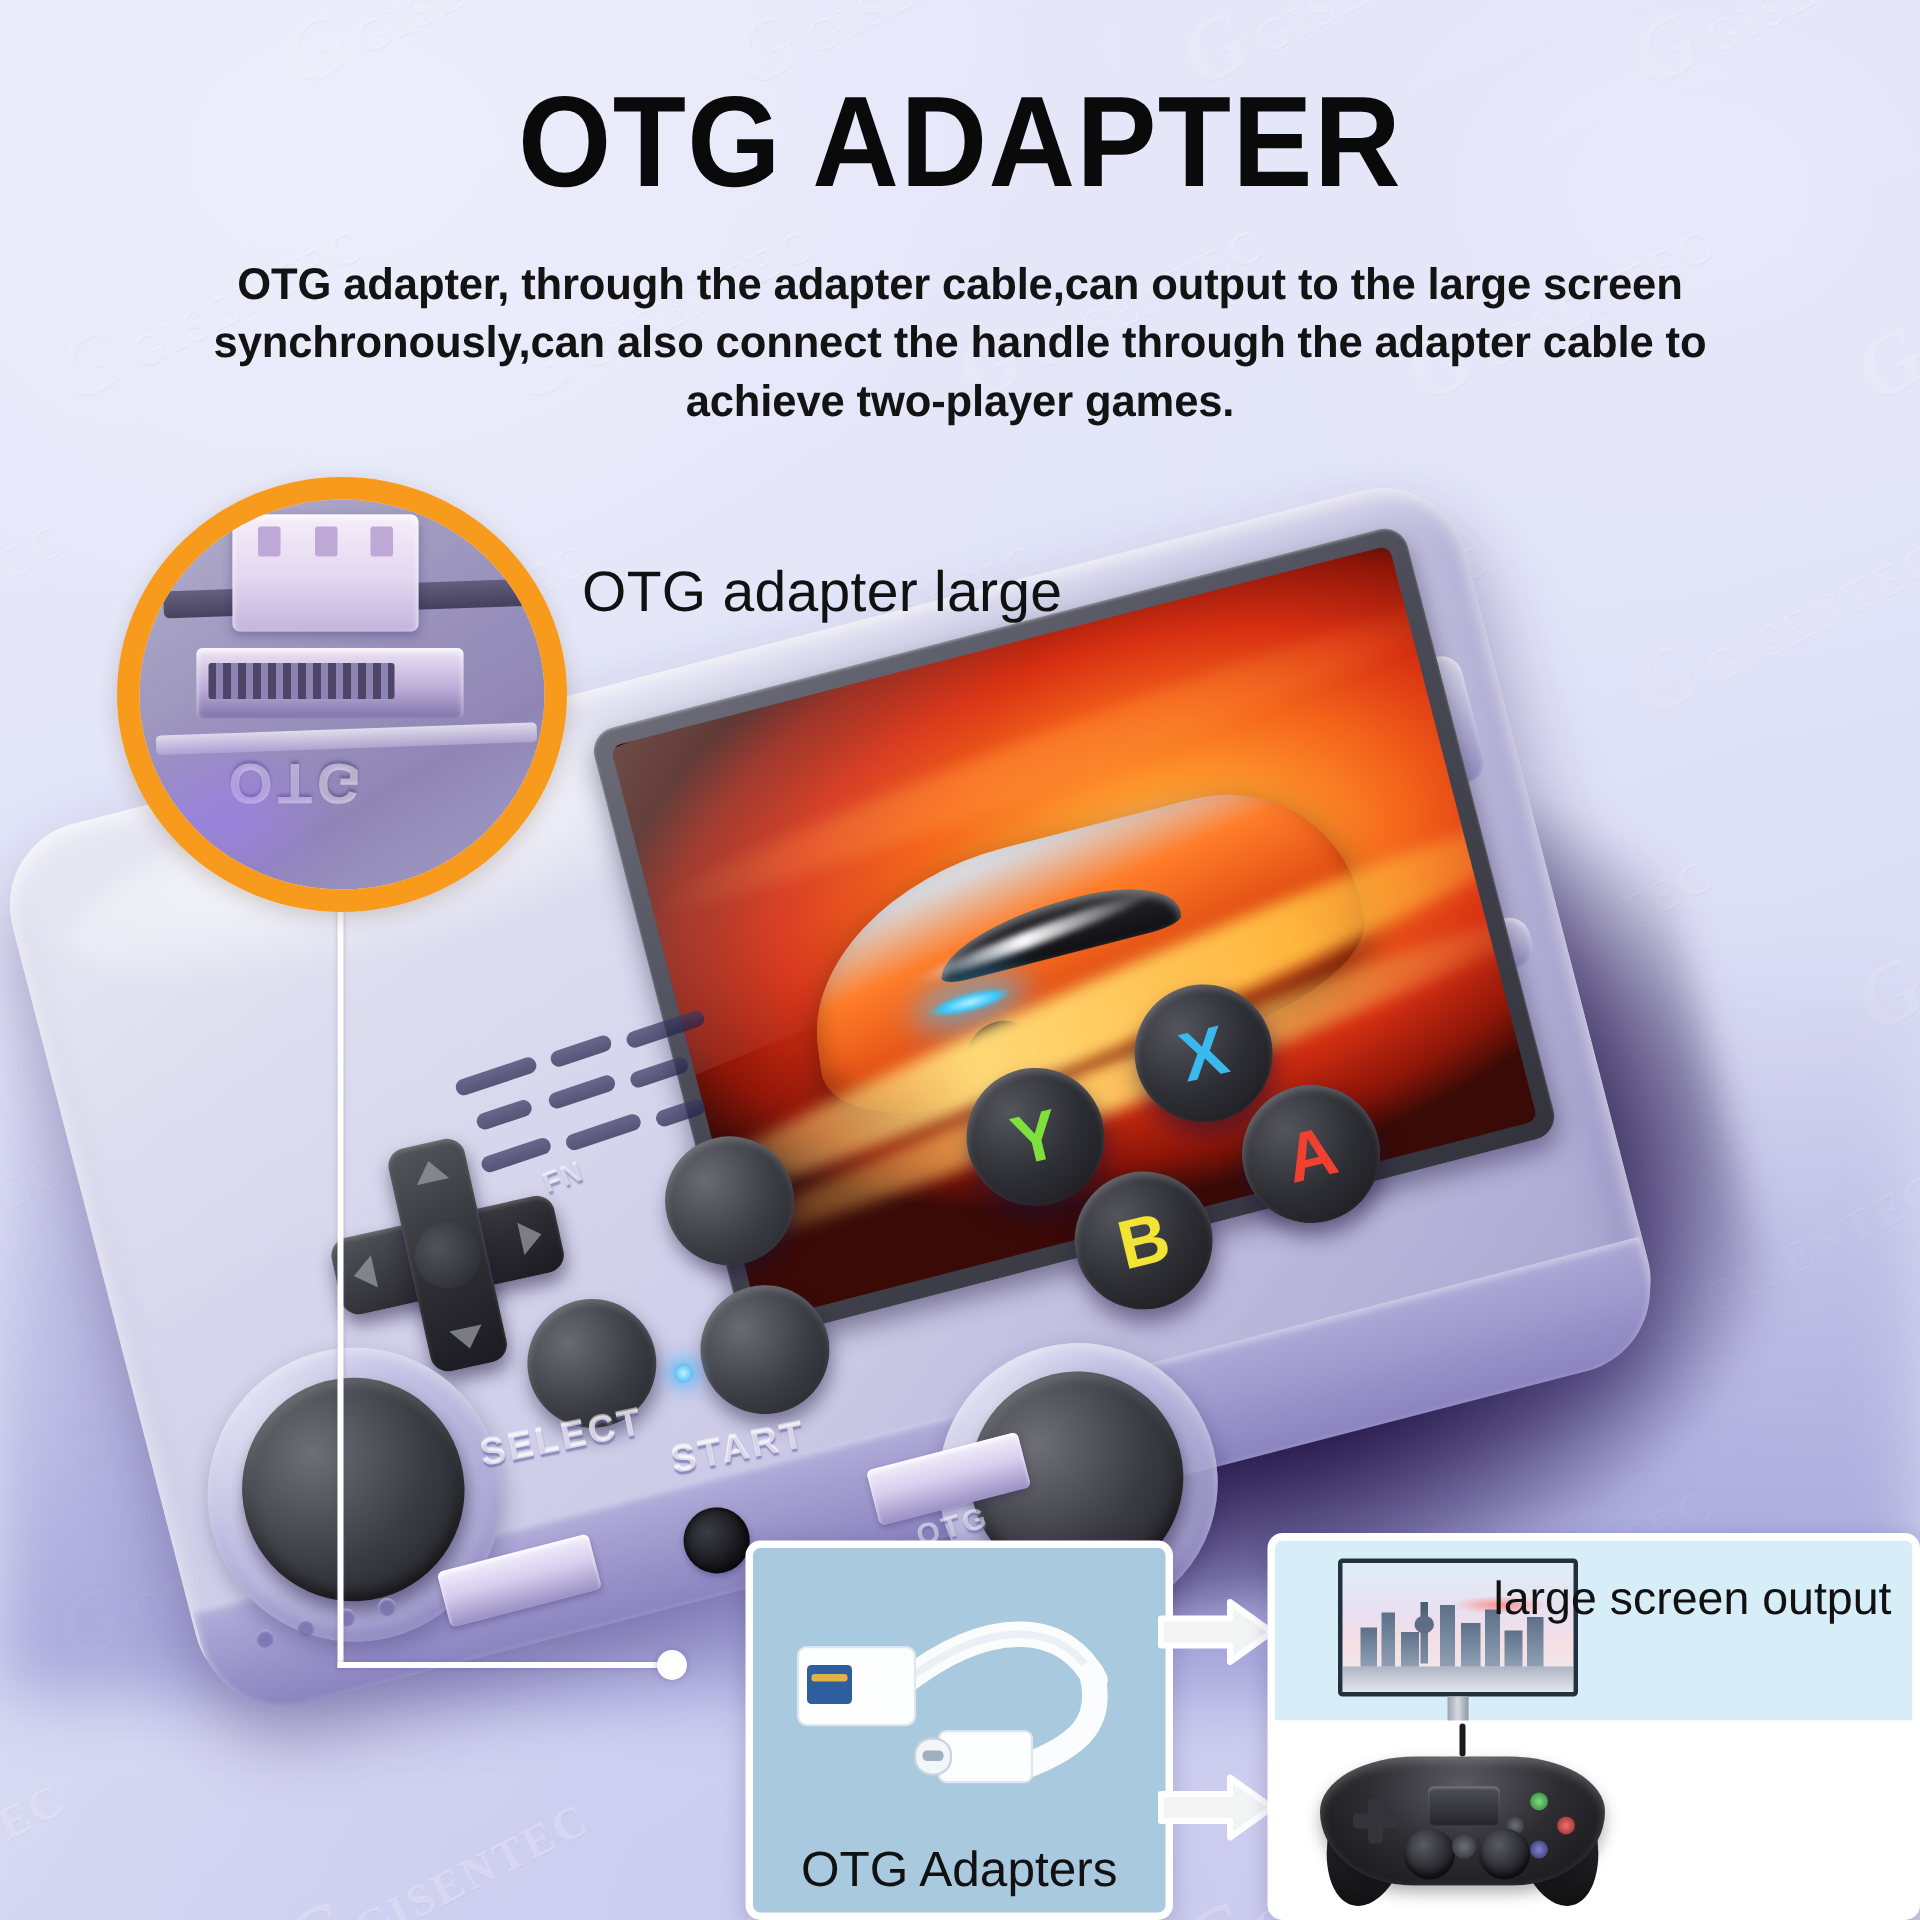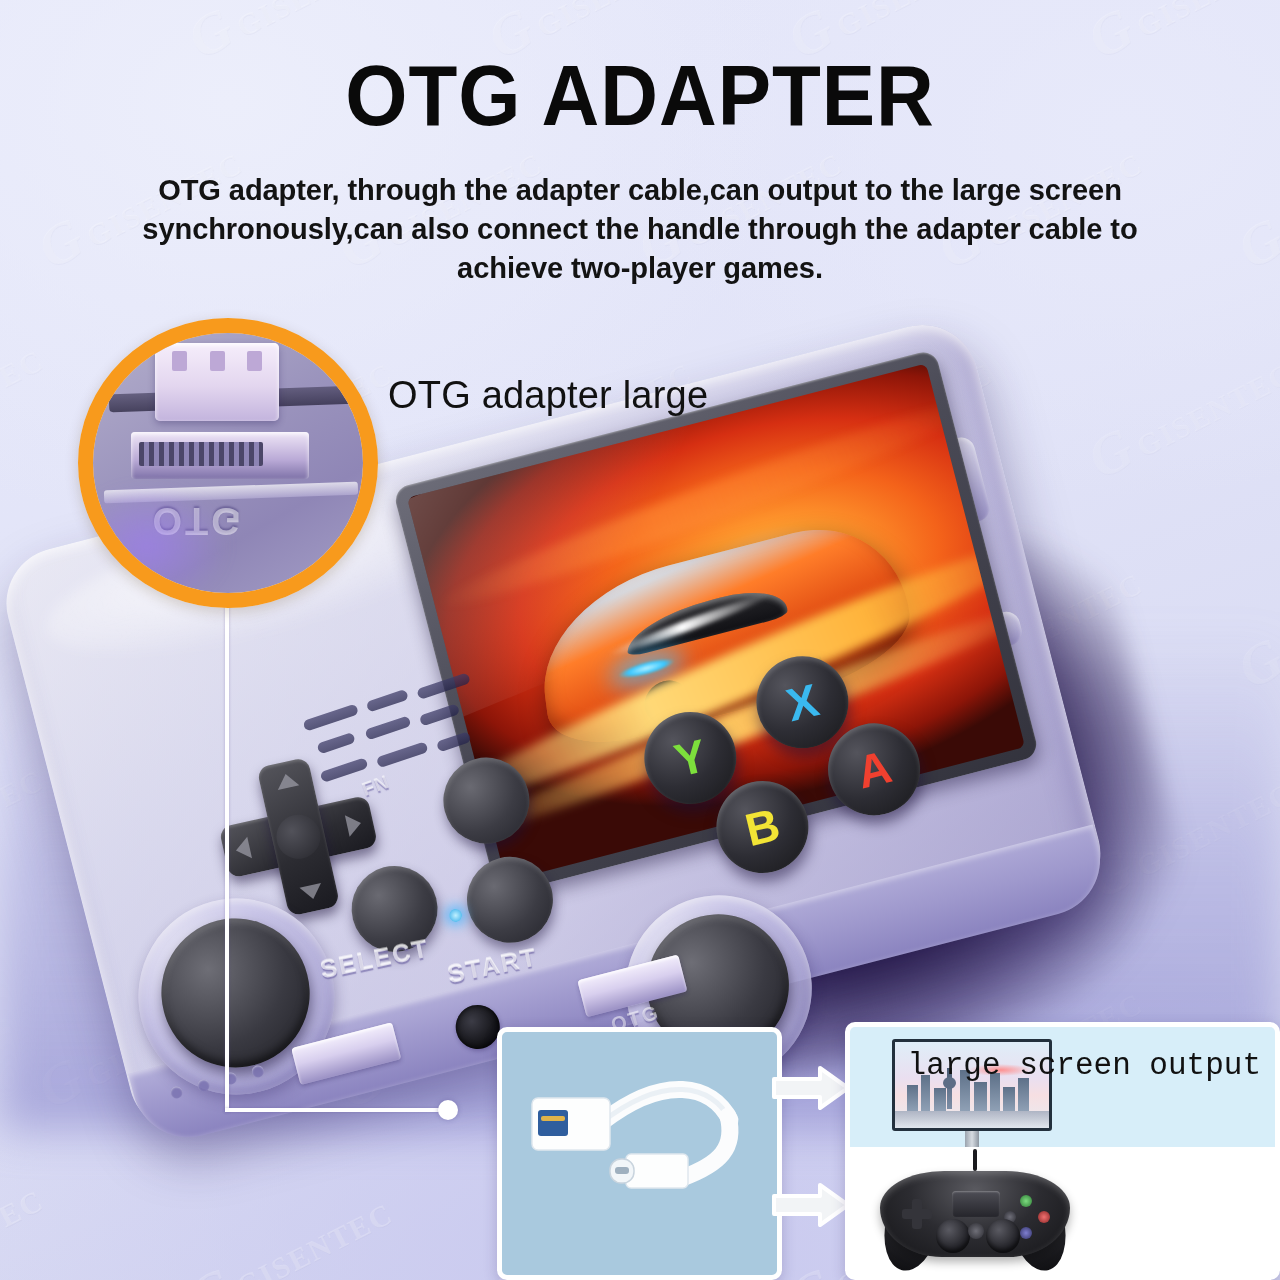--- a/index.html
+++ b/index.html
@@ -246,21 +246,21 @@
 
   .cable{position:absolute;left:12px;top:24px;width:262px;height:150px;}
   .cable svg{width:100%;height:100%;overflow:visible;}
   .otg-cap{
     position:absolute;font-size:33px;color:#111;left:0;right:0;bottom:10px;text-align:center;
   }
 
   .rp-top{position:absolute;left:0;top:0;width:100%;height:120px;background:#d7eef9;}
   .rp-bot{position:absolute;left:0;top:120px;width:100%;height:138px;background:#fff;}
   .rp-text{position:absolute;right:14px;font-size:31px;line-height:1.1;color:#111;text-align:right;}
-  .rp-text-1{top:22px;font-family:Liberation Mono, monospace;}
+  .rp-text-1{top:22px;}
 
   
   .monitor{position:absolute;left:42px;top:12px;width:160px;height:100px;}
   .mon-screen{position:absolute;left:0;top:0;width:160px;height:92px;border-radius:3px;
     border:3px solid #23303d;overflow:hidden;
     background:linear-gradient(180deg,#dfeef8 0%,#eadff0 42%,#f6dfe2 62%,#e9edf2 100%);}
   .mon-sun{position:absolute;left:48%;top:26%;width:40%;height:13%;border-radius:50%;
     background:radial-gradient(ellipse,#ff8f8f,rgba(255,143,143,0) 72%);}
   .mon-tower{position:absolute;left:34%;bottom:22%;width:5px;height:48%;
     background:linear-gradient(180deg,#4a5b74,#7d8ea6);}
@@ -473,20 +473,21 @@
       <path d="M88 66 C 150 18, 198 28, 216 64" stroke="#dde6ee" stroke-width="5" fill="none" stroke-linecap="round" opacity=".55"></path>
       <path d="M214 60 C 222 92, 206 108, 168 122" stroke="#fbfcfd" stroke-width="17" fill="none" stroke-linecap="round"></path>
       <rect x="18" y="42" width="78" height="52" rx="6" fill="#fdfefe" stroke="#dfe7ee" stroke-width="1.5"></rect>
       <rect x="24" y="54" width="30" height="26" rx="3" fill="#2f5e9e"></rect>
       <rect x="27" y="60" width="24" height="5" rx="2" fill="#e0b34a"></rect>
       <rect x="112" y="98" width="62" height="34" rx="5" fill="#fdfefe" stroke="#dfe7ee" stroke-width="1.5"></rect>
       <rect x="96" y="103" width="24" height="24" rx="11" fill="#f2f6f9" stroke="#c9d4de" stroke-width="1.5"></rect>
       <rect x="101" y="111" width="14" height="7" rx="3" fill="#9fb0bf"></rect>
     </svg>
   </div>
+  <div class="otg-cap">OTG Adapters</div>
 </div>
 
 <div class="arrow" style="left:772px;top:1063px;">
   <svg width="78" height="50" viewBox="0 0 78 50">
     <path d="M2 16 H48 V5 L76 25 L48 45 V34 H2 Z" fill="#f2f4f6" stroke="#ffffff" stroke-width="4" stroke-linejoin="round"></path>
   </svg>
 </div>
 <div class="arrow" style="left:772px;top:1180px;">
   <svg width="78" height="50" viewBox="0 0 78 50">
     <path d="M2 16 H48 V5 L76 25 L48 45 V34 H2 Z" fill="#f2f4f6" stroke="#ffffff" stroke-width="4" stroke-linejoin="round"></path>

